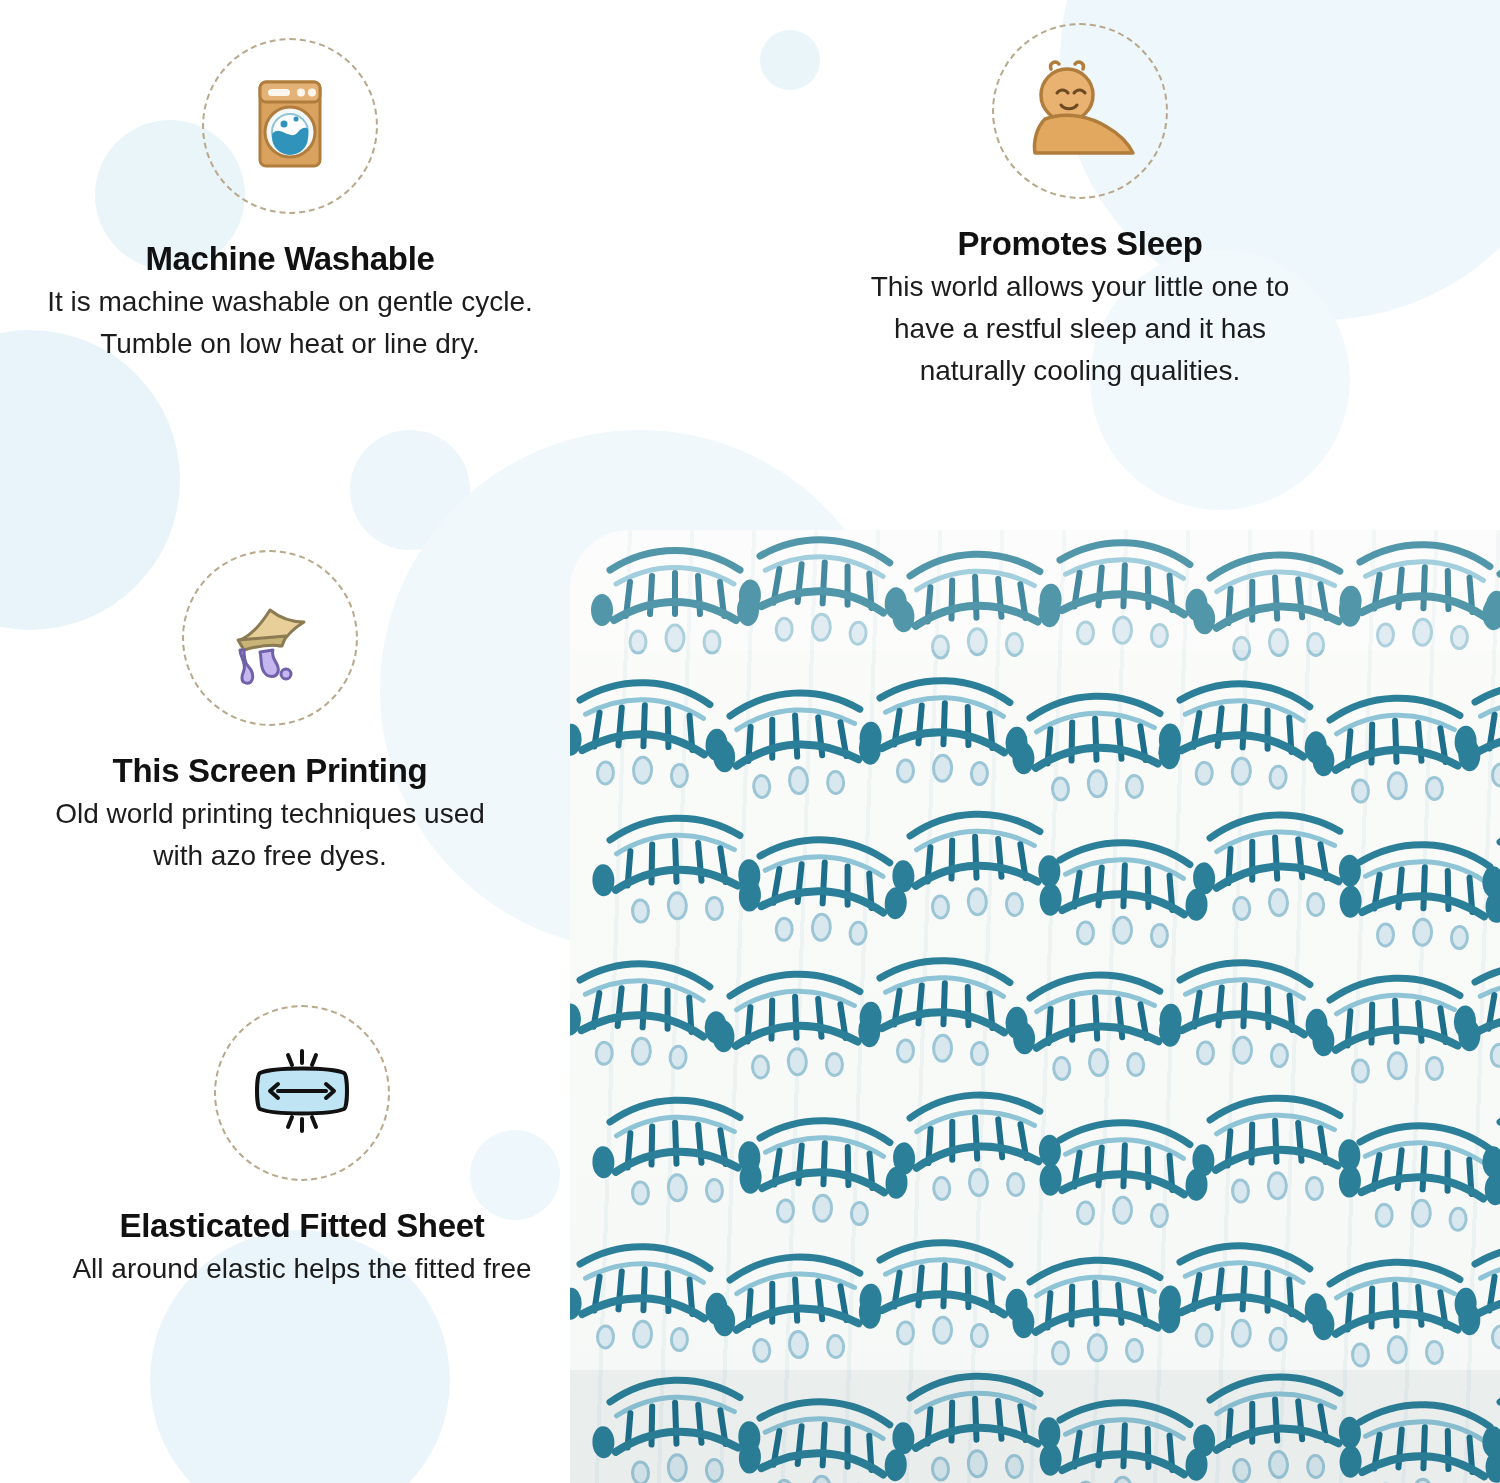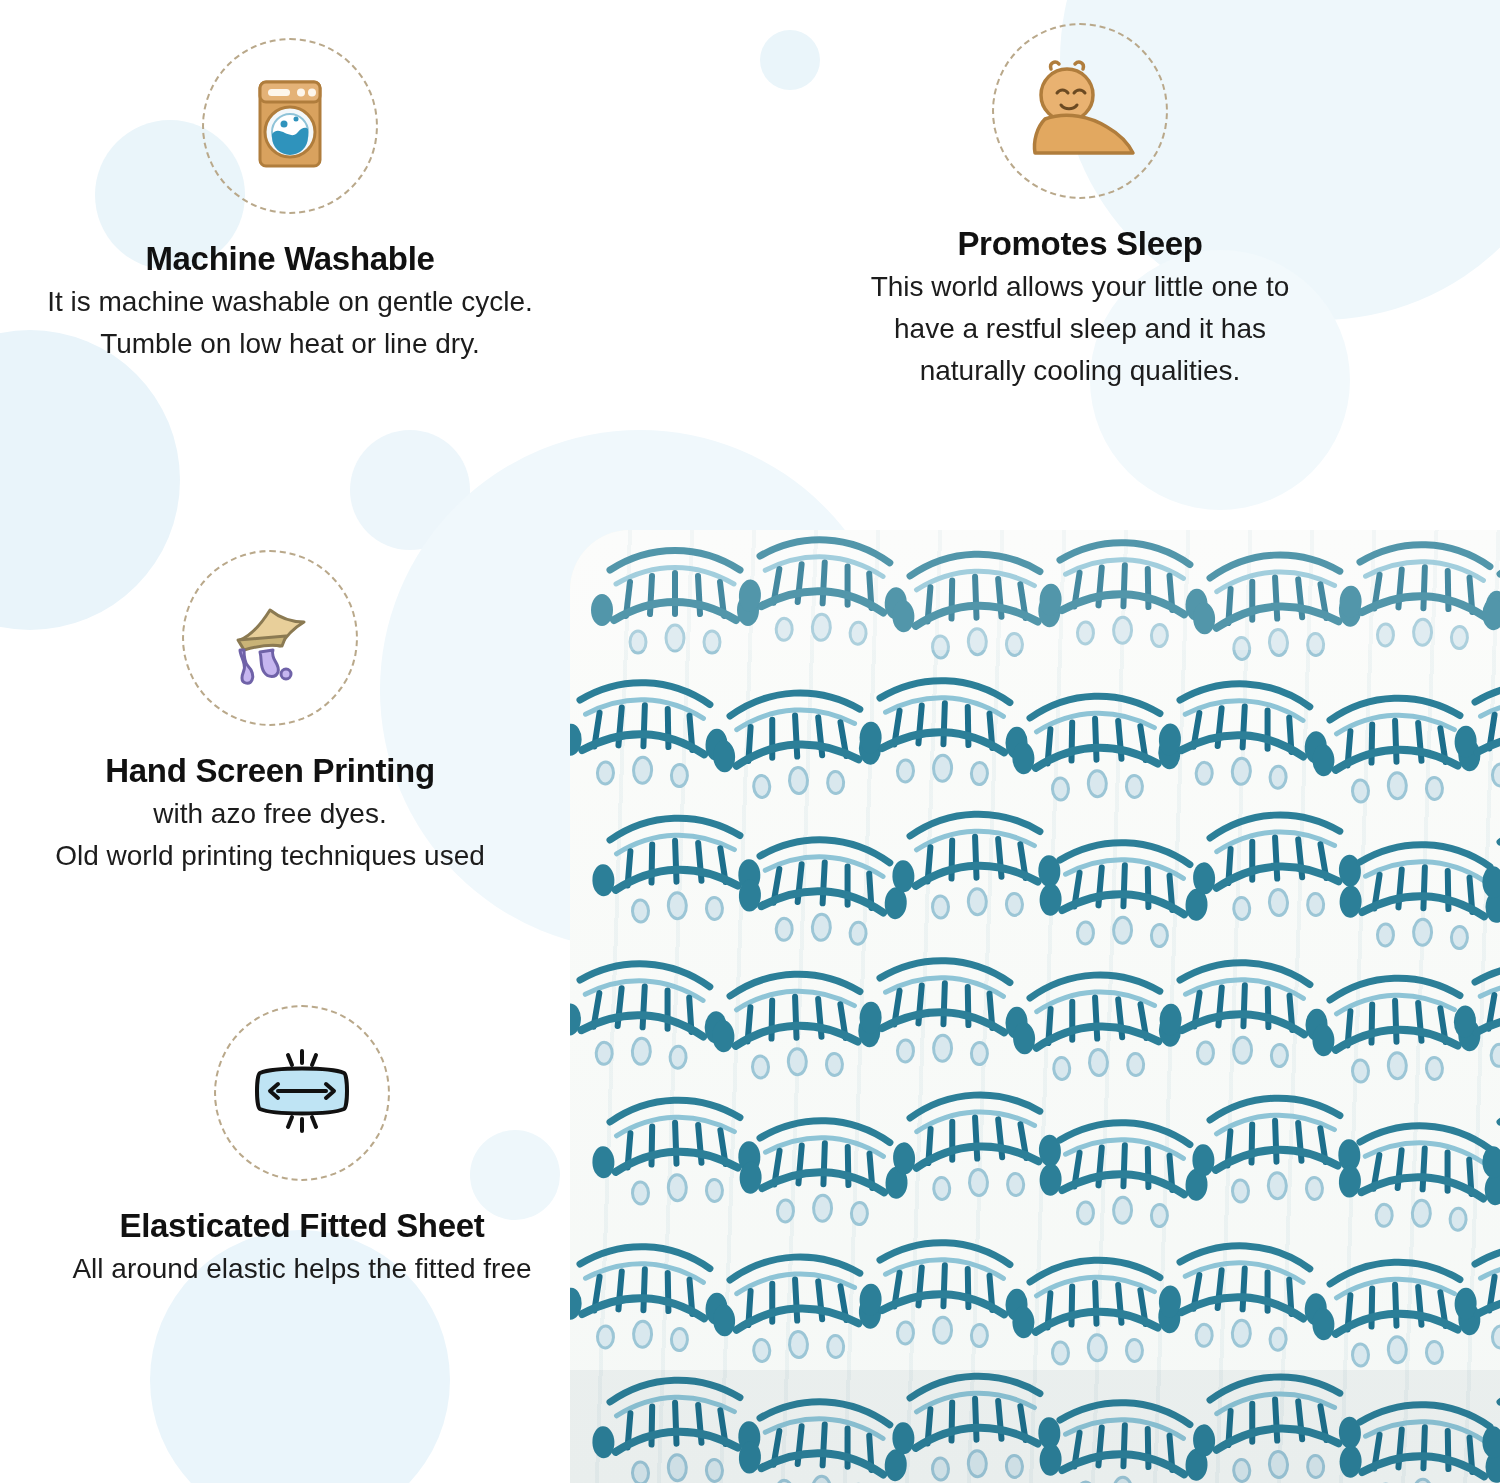--- a/index.html
+++ b/index.html
@@ -175,23 +175,23 @@
       <span>
         <svg width="112" height="104" viewBox="0 0 112 104">
           <path d="M26 56c10-4 20-14 30-30 10 8 22 12 34 12-10 6-18 14-24 24z" fill="#e8cf9a" stroke="#8b7a52" stroke-width="3" stroke-linejoin="round"></path>
           <path d="M24 56l6 10c14-4 28-6 38-4l4-10z" fill="#c9b377" stroke="#8b7a52" stroke-width="3" stroke-linejoin="round"></path>
           <path d="M30 66c0 0 0 12 4 16 4 4 6 10 4 14-2 5-10 4-10-2 0-6 4-8 2-14-1-5-4-10-4-14z" fill="#c6b6f0" stroke="#6f62a8" stroke-width="3" stroke-linejoin="round"></path>
           <path d="M46 68c2 8 0 14 4 20 4 6 12 6 14 0 2-7-4-10-5-16-1-4 0-6 0-6z" fill="#c6b6f0" stroke="#6f62a8" stroke-width="3" stroke-linejoin="round"></path>
           <circle cx="72" cy="90" r="5" fill="#c6b6f0" stroke="#6f62a8" stroke-width="3"></circle>
         </svg>
       </span>
     </div>
-    <h3>Hand Screen Printing</h3>
+    <h3>This Screen Printing</h3>
+    <p>Old world printing techniques used</p>
     <p>with azo free dyes.</p>
-    <p>Old world printing techniques used</p>
   </div>
 
   <div class="feature" id="f-elastic">
     <div class="icon-circle">
       <span>
         <svg width="116" height="104" viewBox="0 0 116 104">
           <path d="M16 34c14-6 70-6 84 0 4 2 4 34 0 36-14 6-70 6-84 0-4-2-4-34 0-36z" fill="#bfe4f4" stroke="#111111" stroke-width="4" stroke-linejoin="round"></path>
           <line x1="34" y1="52" x2="82" y2="52" stroke="#111111" stroke-width="4" stroke-linecap="round"></line>
           <path d="M34 45l-8 7 8 7" fill="none" stroke="#111111" stroke-width="4" stroke-linecap="round" stroke-linejoin="round"></path>
           <path d="M82 45l8 7-8 7" fill="none" stroke="#111111" stroke-width="4" stroke-linecap="round" stroke-linejoin="round"></path>

